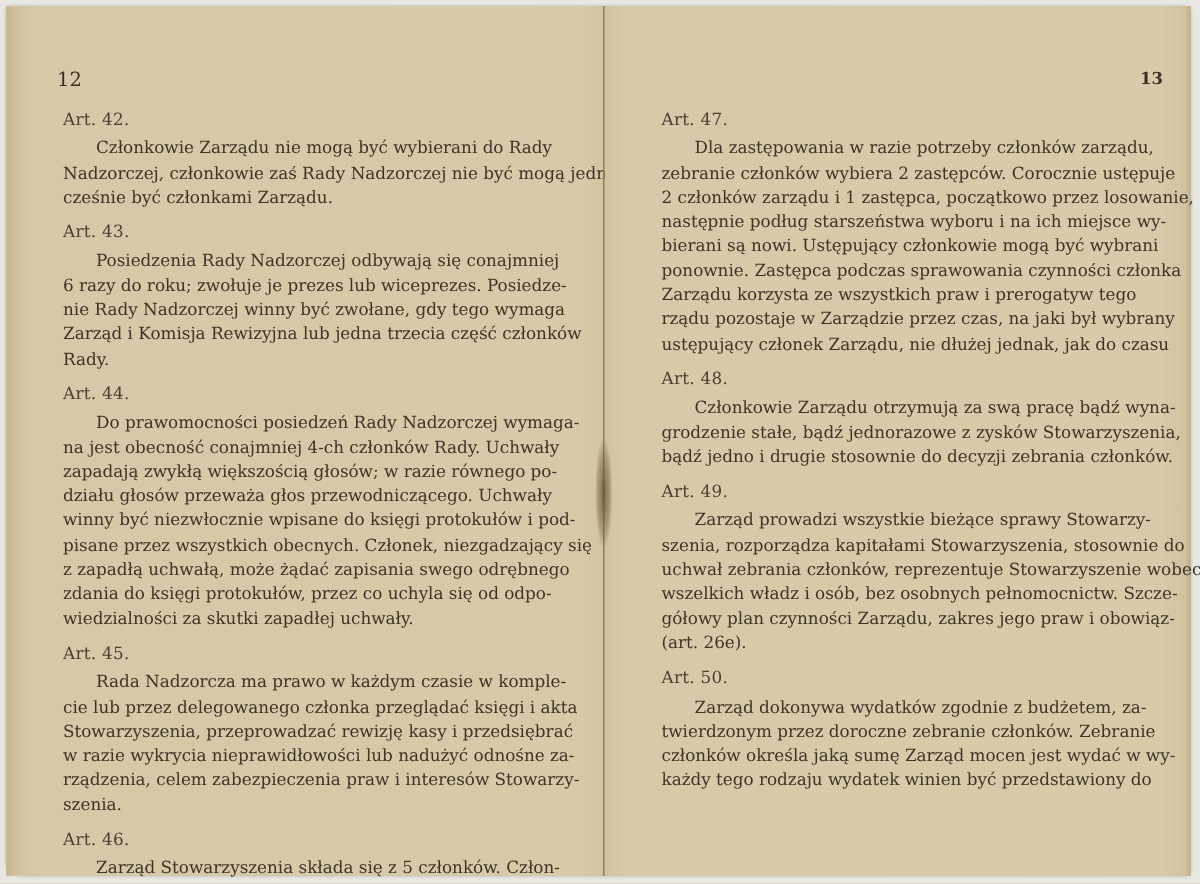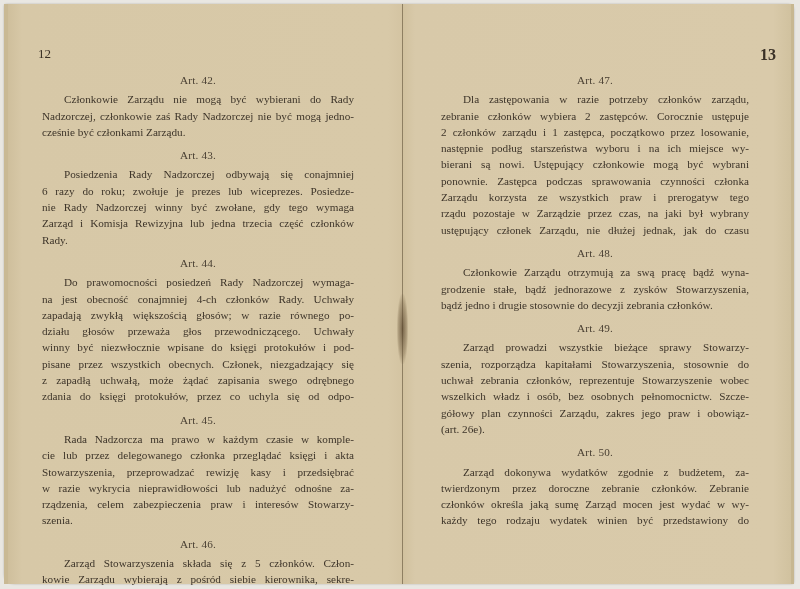--- a/index.html
+++ b/index.html
@@ -12,21 +12,20 @@
   }
   .spread {
     position: absolute; left: 4px; top: 4px; width: 790px; height: 580px;
     background: #d8c9a8;
     border-radius: 3px 6px 3px 10px;
     box-shadow: 0 0 2px rgba(0,0,0,0.25);
   }
   .page {
     position: absolute; top: 0; height: 580px;
     background: #d6c7a5;
-    font-family: Liberation Serif, serif;
   }
   .page.left {
     left: 0; width: 399px;
     border-left: 4px solid #c9b994;
     box-sizing: border-box;
     background: linear-gradient(to right, #cfbf9c 0px, #d7c8a7 14px, #d8c9a8 380px, #d2c2a0 399px);
   }
   .page.right {
     left: 399px; width: 391px;
     background: linear-gradient(to right, #d1c19e 0px, #d8c9a9 12px, #d9caaa 370px, #cfc09d 391px);
@@ -39,31 +38,31 @@
   }
   .stain {
     position: absolute; left: 393px; top: 290px; width: 11px; height: 70px;
     background: radial-gradient(ellipse at center, rgba(90,70,45,0.75) 0%, rgba(110,90,60,0.35) 55%, rgba(0,0,0,0) 75%);
     border-radius: 6px;
   }
   .pnum {
     position: absolute; top: 42px; font-size: 13px; color: #3a3126;
   }
   .pnum.left { left: 30px; }
-  .pnum.right { left: 357px; font-weight: bold; font-size: 16px; }
+  .pnum.right { left: 357px; font-weight: bold; font-size: 11px; }
   .text {
     position: absolute; top: 68px;
     font-size: 11.2px; line-height: 16.3px;
     text-align: justify;
     color: #3d3429;
   }
   .page.left .text { left: 34px; width: 312px; }
   .page.right .text { left: 38px; width: 308px; }
   .art-head {
-    text-align: center; margin: 0 0 3px 0;
+    margin: 0 0 3px 0;
     letter-spacing: 0.2px; color: #4a4033;
   }
   .para {
     margin: 0 0 7px 0; text-indent: 22px;
   }
   .para .ln { display: block; text-indent: 0; text-align: justify; text-align-last: justify; white-space: nowrap; }
   .para .ln.first { padding-left: 22px; }
   .para .ln.last { text-align-last: left; }
 </style>
 </head>
@@ -90,20 +89,21 @@
         <div class="art-head">Art. 44.</div>
         <div class="para">
           <span class="ln first">Do prawomocności posiedzeń Rady Nadzorczej wymaga-</span>
           <span class="ln">na jest obecność conajmniej 4-ch członków Rady. Uchwały</span>
           <span class="ln">zapadają zwykłą większością głosów; w razie równego po-</span>
           <span class="ln">działu głosów przeważa głos przewodniczącego. Uchwały</span>
           <span class="ln">winny być niezwłocznie wpisane do księgi protokułów i pod-</span>
           <span class="ln">pisane przez wszystkich obecnych. Członek, niezgadzający się</span>
           <span class="ln">z zapadłą uchwałą, może żądać zapisania swego odrębnego</span>
           <span class="ln">zdania do księgi protokułów, przez co uchyla się od odpo-</span>
+          <span class="ln last">wiedzialności za skutki zapadłej uchwały.</span>
         </div>
         <div class="art-head">Art. 45.</div>
         <div class="para">
           <span class="ln first">Rada Nadzorcza ma prawo w każdym czasie w komple-</span>
           <span class="ln">cie lub przez delegowanego członka przeglądać księgi i akta</span>
           <span class="ln">Stowarzyszenia, przeprowadzać rewizję kasy i przedsiębrać</span>
           <span class="ln">w razie wykrycia nieprawidłowości lub nadużyć odnośne za-</span>
           <span class="ln">rządzenia, celem zabezpieczenia praw i interesów Stowarzy-</span>
           <span class="ln last">szenia.</span>
         </div>

